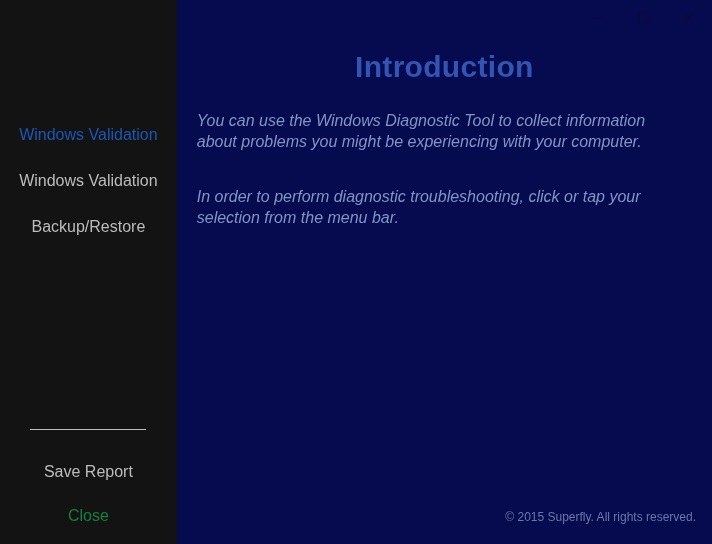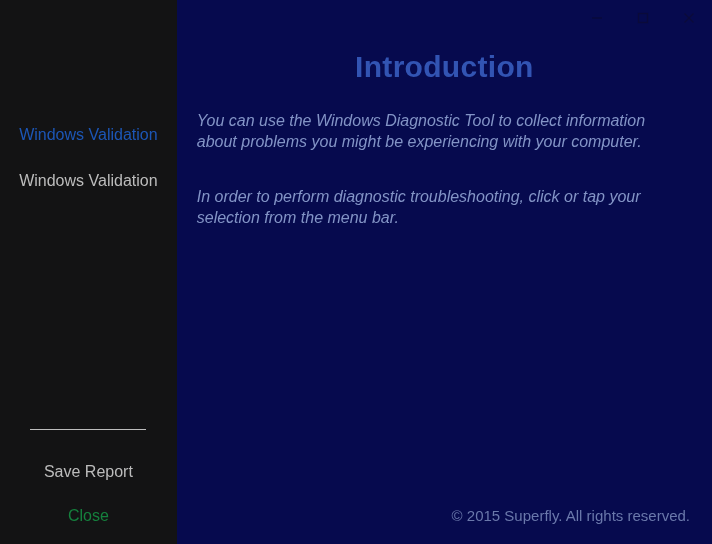--- a/index.html
+++ b/index.html
@@ -104,40 +104,43 @@
     flex-direction: column;
     gap: 34px;
     font-size: 16px;
     line-height: 1.32;
     font-weight: 300;
     color: #8394c6;
   }
   .content p { max-width: 492px; font-style: italic; }
   .footer {
     position: absolute;
-    right: 22px;
+    right: 16px;
     bottom: 20px;
-    font-size: 15px;
+    font-size: 12px;
     color: #6a78ab;
     font-weight: 300;
   }
 </style>
 </head>
 <body>
 
 <div class="app">
 
   <aside class="sidebar">
     <div class="sidebar-top"></div>
     <nav class="sidebar-items">
       <div class="sidebar-item selected">
         <span>Windows Validation</span>
       </div>
       <div class="sidebar-item">
         <span>Windows Validation</span>
+      </div>
+      <div class="sidebar-item">
+        <span>Backup/Restore</span>
       </div>
     </nav>
     <div class="sidebar-spacer"></div>
     <div class="sidebar-divider"></div>
     <div class="sidebar-action">
       <span>Save Report</span>
     </div>
     <div class="sidebar-action accent">
       <span>Close</span>
     </div>

